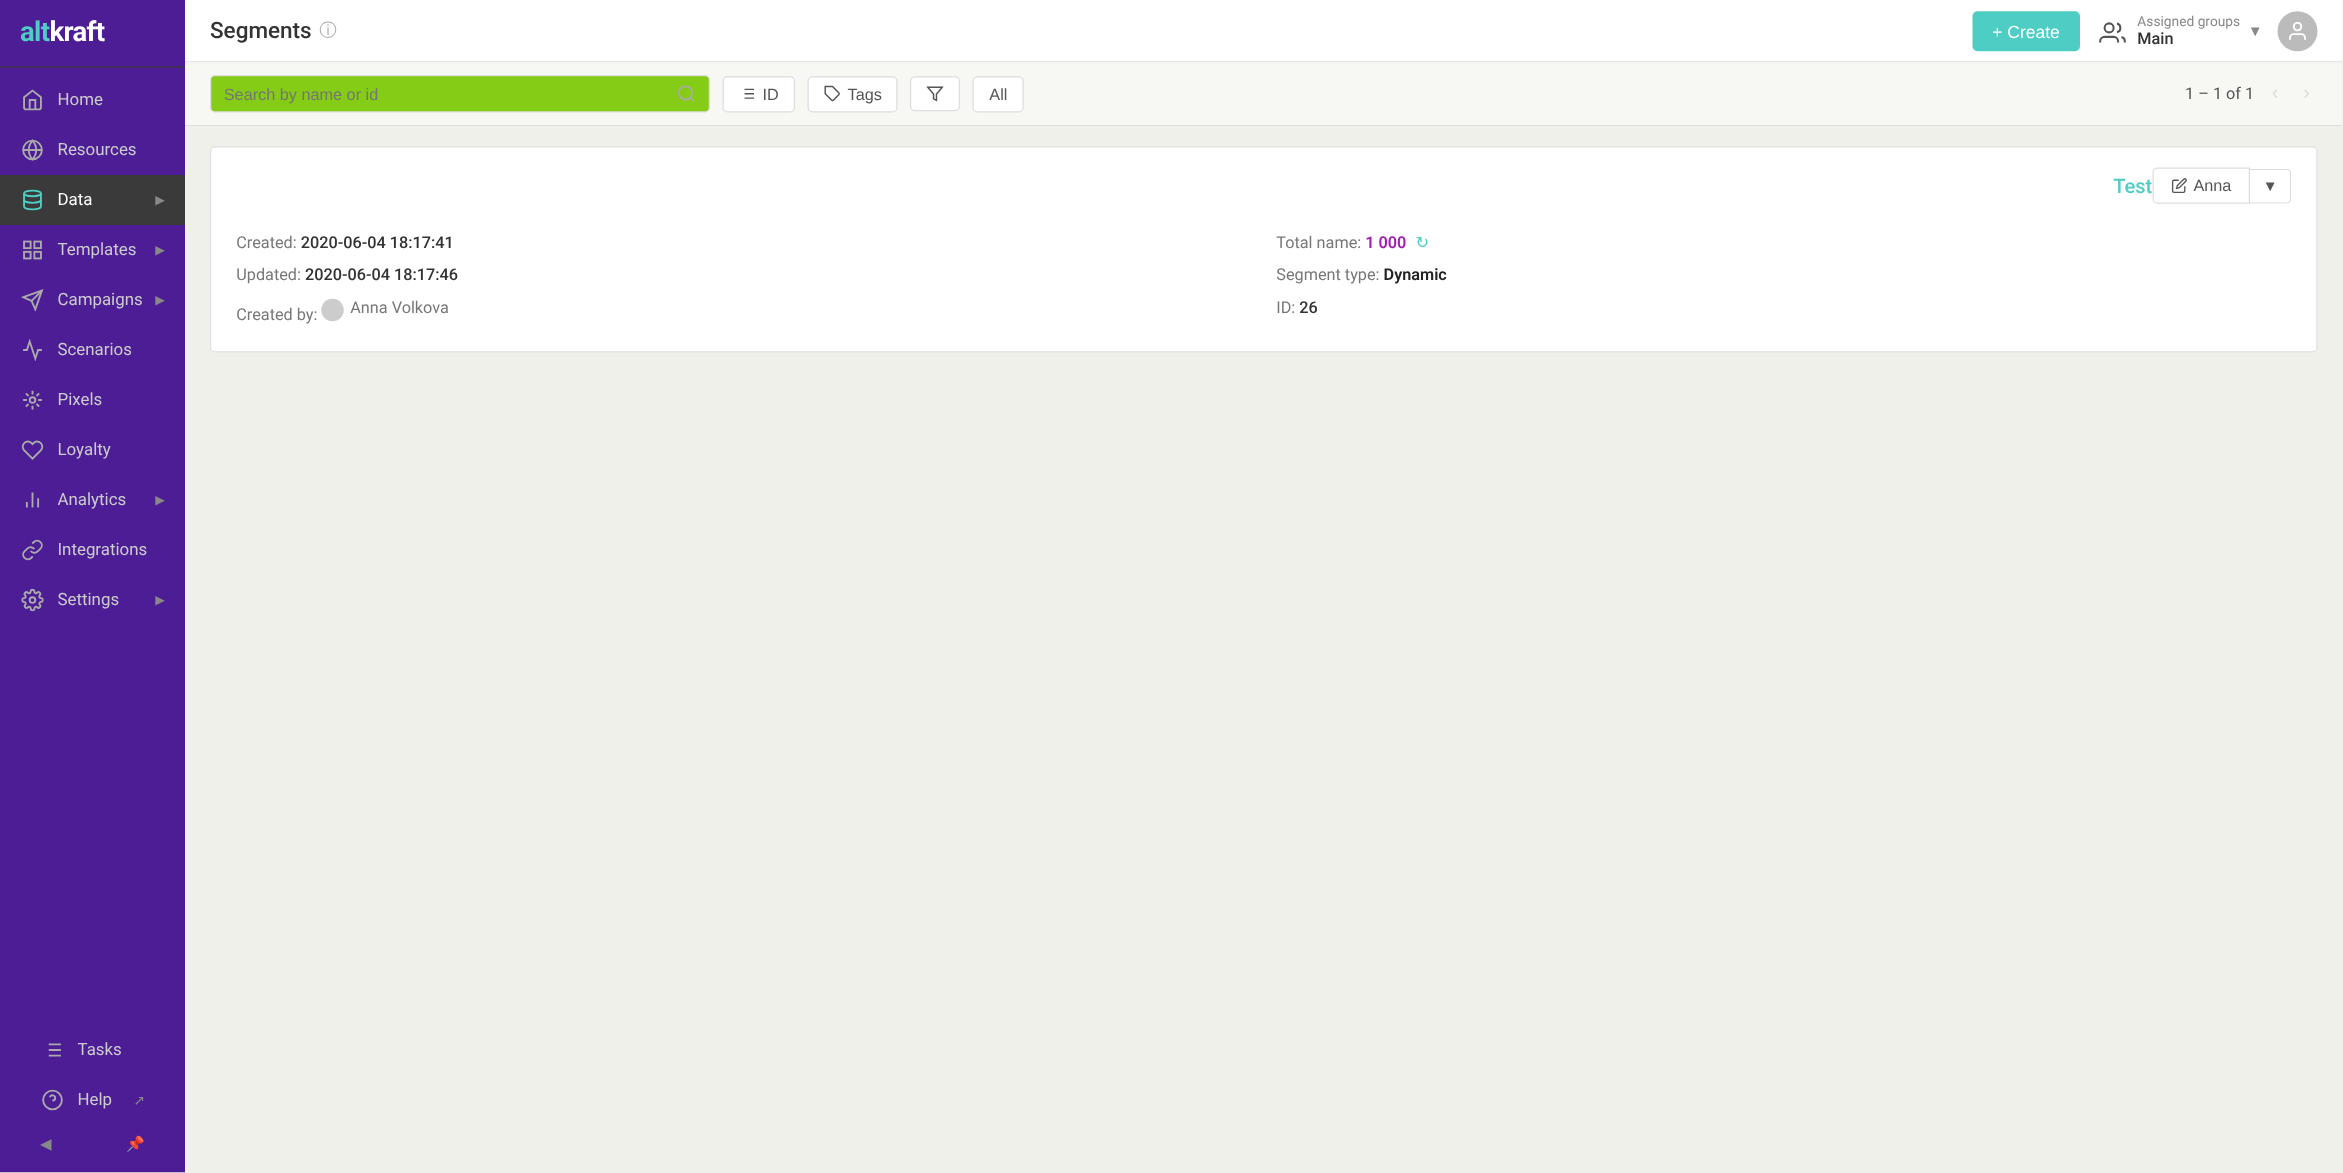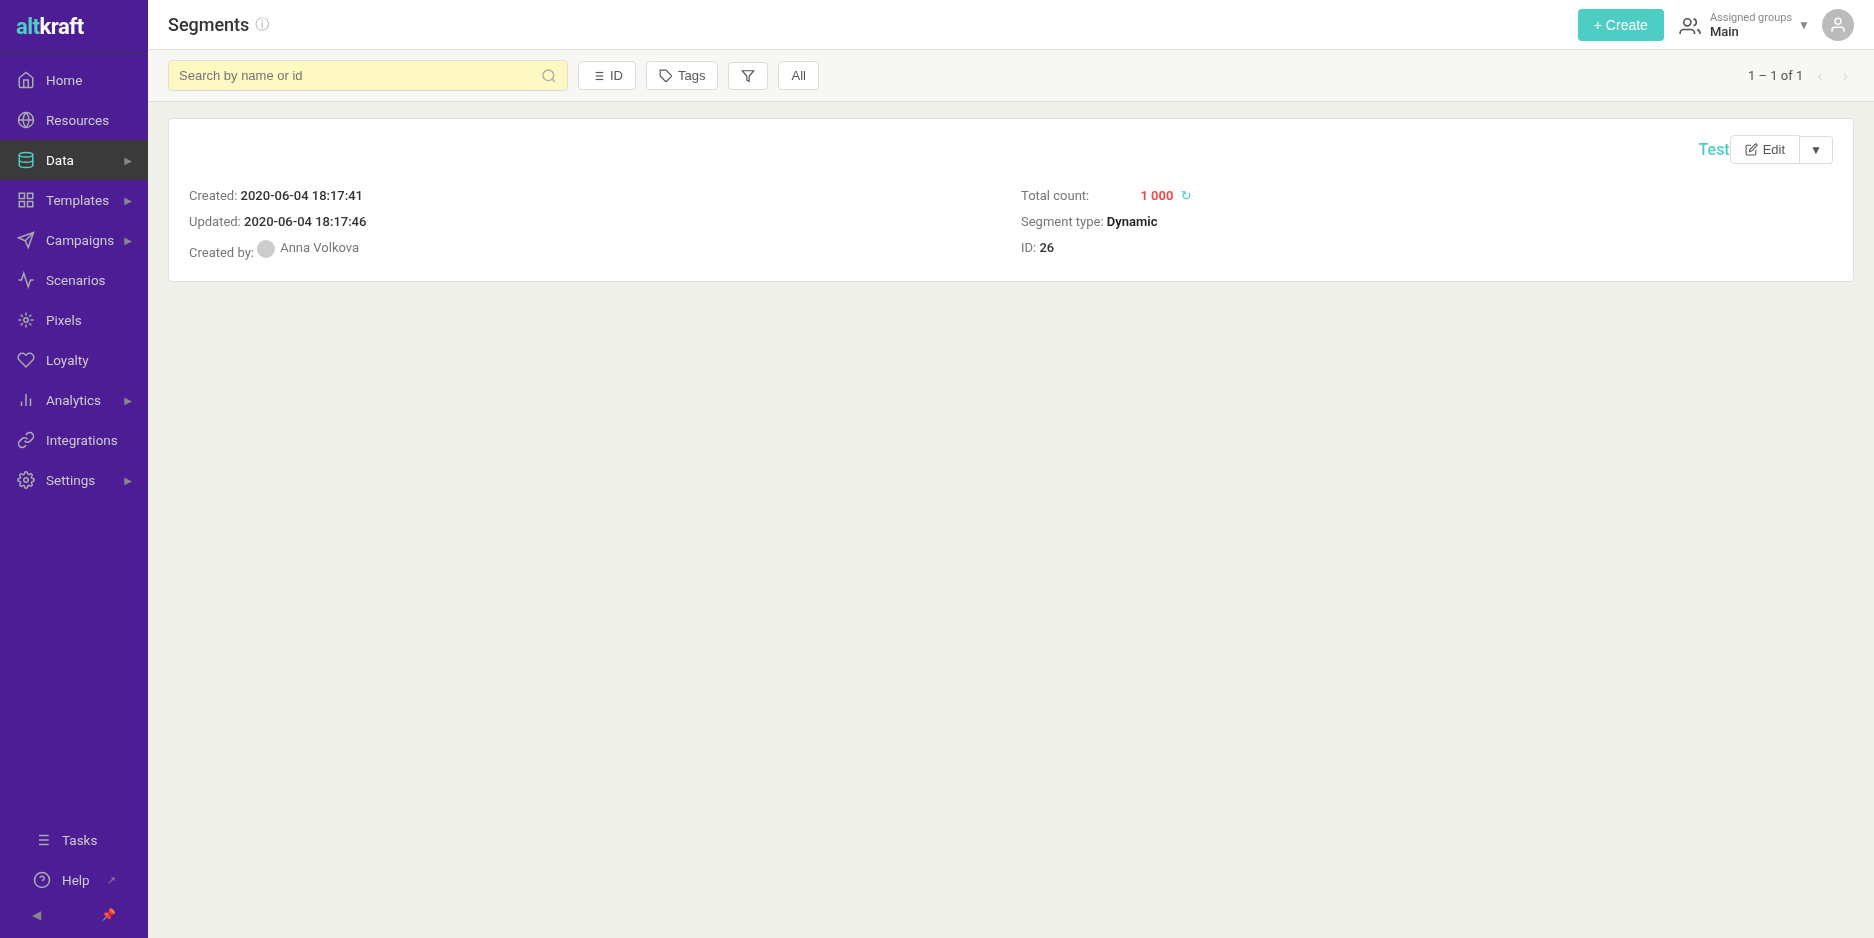--- a/index.html
+++ b/index.html
@@ -114,21 +114,21 @@
       background: #f7f7f4;
       border-bottom: 1px solid #e0e0e0;
       padding: 10px 20px;
       display: flex;
       align-items: center;
       gap: 10px;
     }
     .search-wrapper {
       display: flex;
       align-items: center;
-      background: #fef9c3;
+      background: #84cc16;
       border: 1px solid #ddd;
       border-radius: 4px;
       padding: 6px 10px;
       width: 400px;
       gap: 8px;
     }
     .search-wrapper input {
       border: none;
       outline: none;
       flex: 1;
@@ -220,21 +220,21 @@
       color: #555;
       font-size: 12px;
     }
     .segment-meta {
       display: grid;
       grid-template-columns: 1fr 1fr;
       gap: 4px 20px;
     }
     .meta-row { font-size: 13px; color: #777; line-height: 1.7; }
     .meta-row strong { color: #333; font-weight: 500; }
-    .meta-row .bold-val { font-weight: 600; color: #ef4444; margin-left: 48px; }
+    .meta-row .bold-val { font-weight: 600; color: #a21caf; }
     .meta-row .dynamic-val { font-weight: 600; color: #222; }
     .creator-info { display: inline-flex; align-items: center; gap: 5px; }
     .creator-avatar { width: 18px; height: 18px; border-radius: 50%; background: #ccc; display: inline-block; vertical-align: middle; }
 
     
     svg { display: inline-block; vertical-align: middle; }
   </style>
 </head>
 <body>
 
@@ -481,32 +481,32 @@
   <div class="content">
     <div class="segment-card">
       <div class="segment-card-header">
         <span class="segment-name">Test</span>
         <div class="segment-actions">
           <button class="edit-btn">
             <svg width="13" height="13" viewBox="0 0 24 24" fill="none" stroke="#555" stroke-width="2">
                 <path d="M11 4H4a2 2 0 0 0-2 2v14a2 2 0 0 0 2 2h14a2 2 0 0 0 2-2v-7"></path>
                 <path d="M18.5 2.5a2.121 2.121 0 0 1 3 3L12 15l-4 1 1-4 9.5-9.5z"></path>
               </svg>
-            <span>Edit</span>
+            <span>Anna</span>
           </button>
           <button class="more-btn">▼</button>
         </div>
       </div>
       <div class="segment-meta">
         <div class="meta-row">
           <span>Created:</span>
           <strong>2020-06-04 18:17:41</strong>
         </div>
         <div class="meta-row">
-          <span>Total count:</span>
+          <span>Total name:</span>
           <span class="bold-val">1 000</span>
           <span style="color:#4ecdc4;margin-left:4px;cursor:pointer;">↻</span>
         </div>
         <div class="meta-row">
           <span>Updated:</span>
           <strong>2020-06-04 18:17:46</strong>
         </div>
         <div class="meta-row">
           <span>Segment type:</span>
           <span class="dynamic-val">Dynamic</span>

